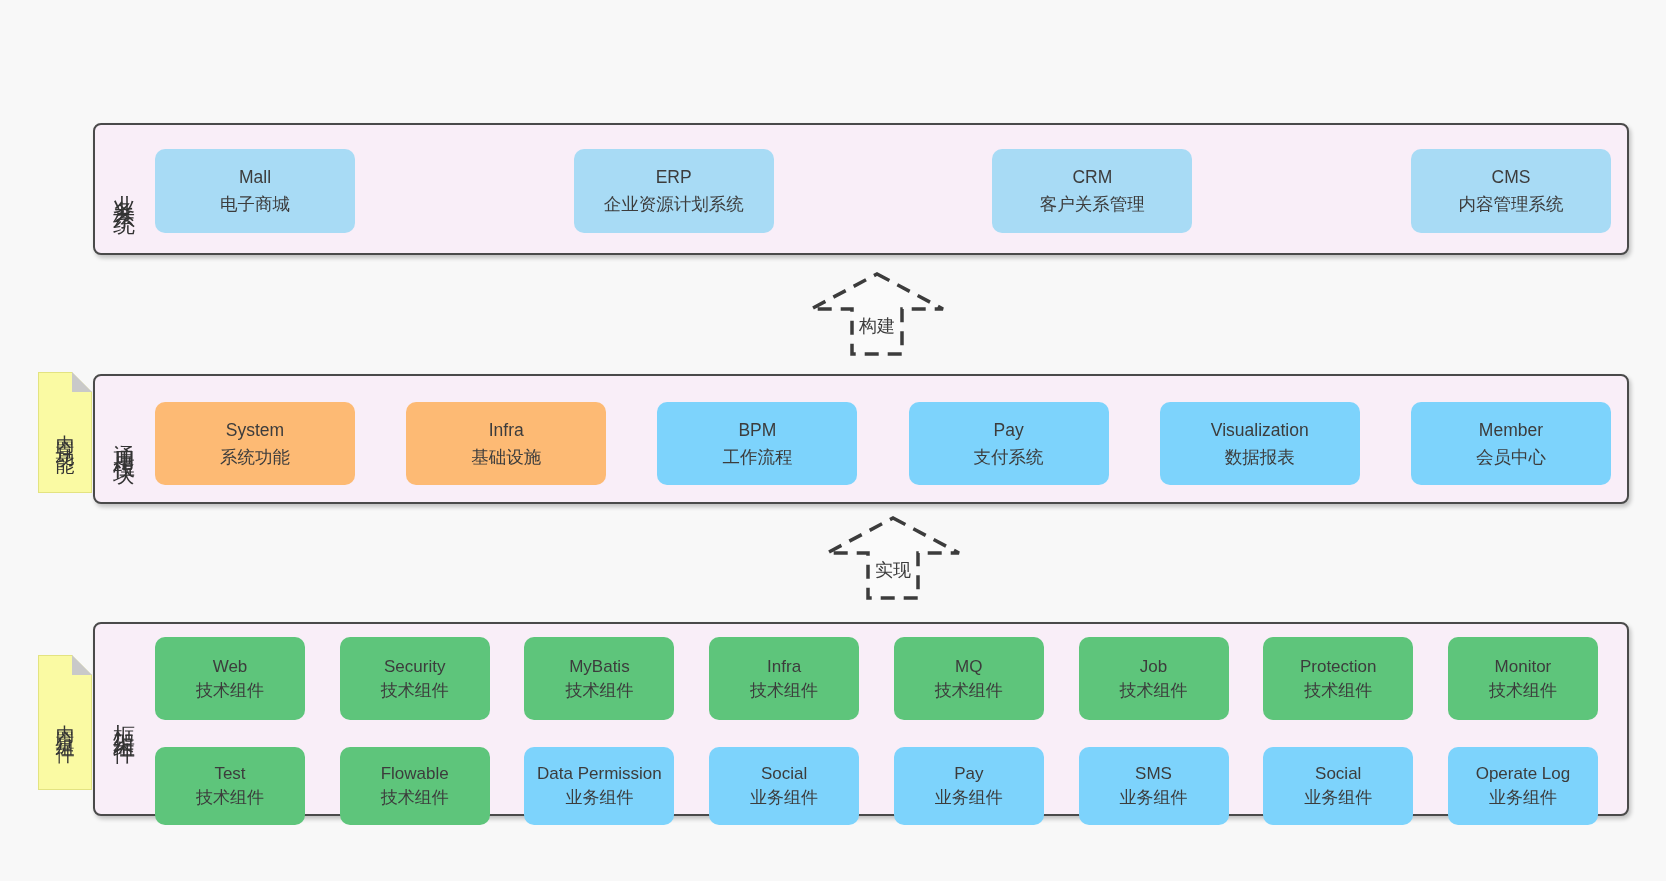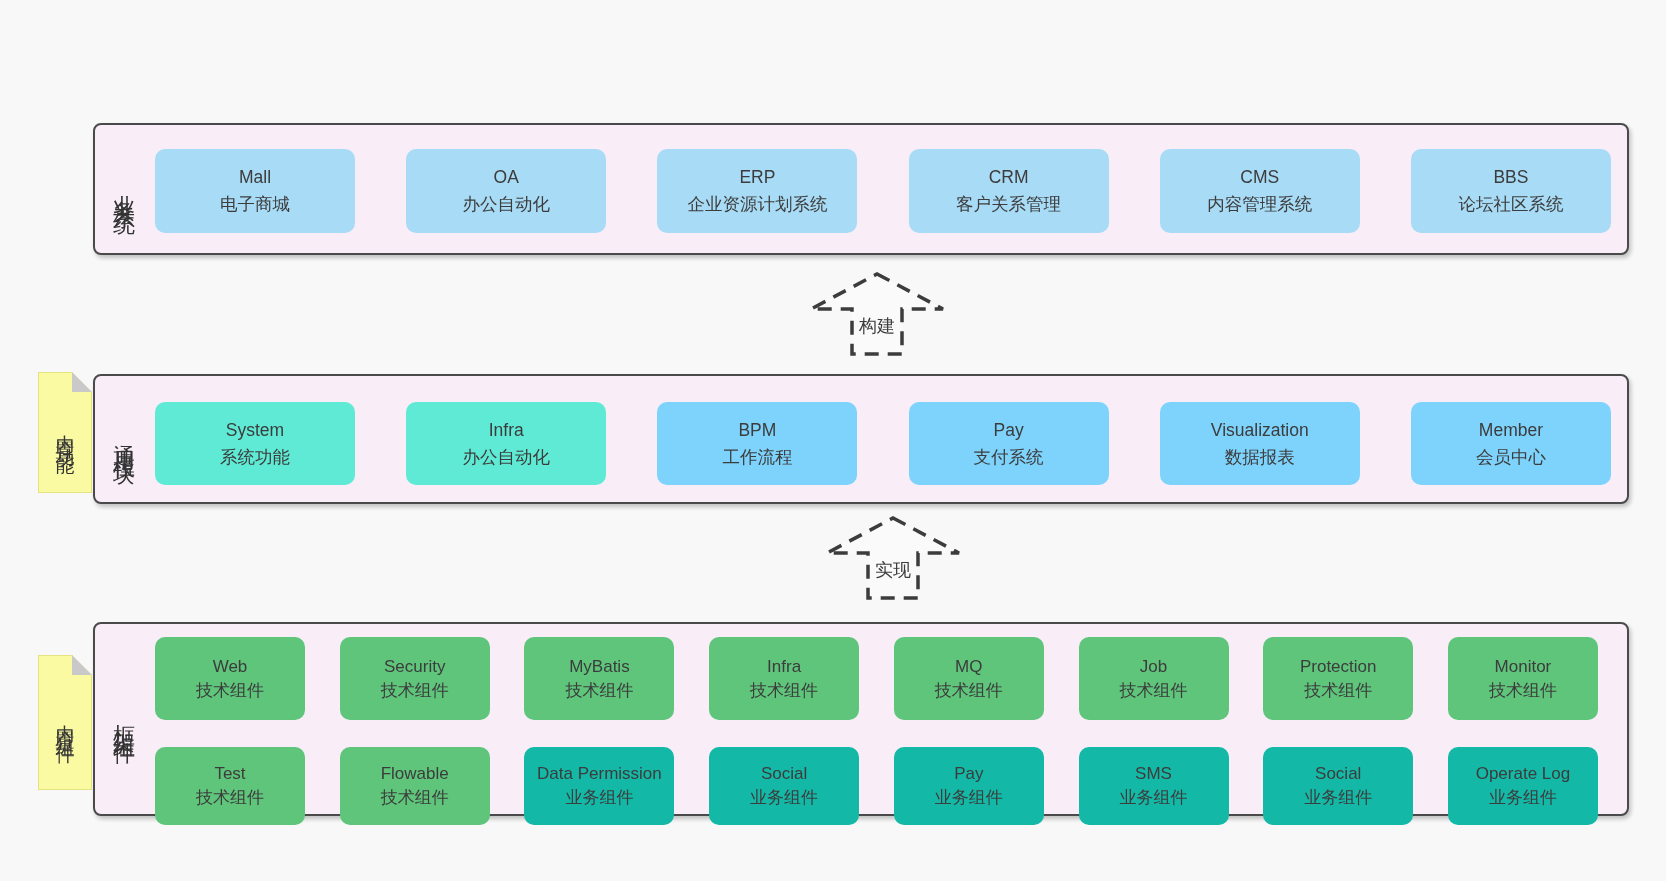--- a/index.html
+++ b/index.html
@@ -32,24 +32,24 @@
   #panel-components .box-row-1{top:13px;height:83px;}
   #panel-components .box-row-2{top:123px;height:78px;}
   .box{
     border-radius:10px;display:flex;flex-direction:column;
     align-items:center;justify-content:center;text-align:center;
     font-size:17.5px;line-height:27px;color:#3c3c3c;
   }
   .row-6 .box{width:200px;}
   .row-8 .box{width:150px;font-size:17px;line-height:24px;padding:0 6px;box-sizing:border-box;}
   .c-blue{background:#a8dbf5;}
-  .c-red{background:#5eead4;}
+  .c-red{background:#fdba74;}
   .c-pink{background:#7dd3fc;}
   .c-green{background:#5ec57b;}
-  .c-lgreen{background:#14b8a6;}
+  .c-lgreen{background:#7dd3fc;}
   
   .sticky{
     position:absolute;left:38px;width:54px;box-sizing:border-box;
     background:#fafaa3;border:1px solid #e3e381;
     display:flex;align-items:center;justify-content:center;
     writing-mode:vertical-lr;text-orientation:upright;
     font-size:19px;letter-spacing:7px;color:#333;
   }
   #sticky-modules{top:372px;height:121px;}
   #sticky-components{top:655px;height:135px;}
@@ -80,59 +80,51 @@
   </div>
 
   <div class="panel" id="panel-business">
     <div class="panel-label">业务系统</div>
     <div class="box-row row-6">
       <div class="box c-blue">
         <span>Mall</span>
         <span>电子商城</span>
       </div>
       <div class="box c-blue">
-        <span>OA</span>
-        <span>办公自动化</span>
-      </div>
-      <div class="box c-blue">
         <span>ERP</span>
         <span>企业资源计划系统</span>
       </div>
       <div class="box c-blue">
         <span>CRM</span>
         <span>客户关系管理</span>
       </div>
       <div class="box c-blue">
         <span>CMS</span>
         <span>内容管理系统</span>
-      </div>
-      <div class="box c-blue">
-        <span>BBS</span>
-        <span>论坛社区系统</span>
       </div>
     </div>
   </div>
 
   <div class="arrow" id="arrow-build">
     <svg width="140" height="88" viewBox="0 0 140 88">
       <polygon points="70,4 136,39 95,39 95,84 45,84 45,39 4,39" fill="#fafafa" stroke="#3c3c3c" stroke-width="3.5" stroke-dasharray="14 9"></polygon>
       <text x="70" y="62" text-anchor="middle">构建</text>
     </svg>
   </div>
 
   <div class="panel" id="panel-modules">
     <div class="panel-label">通用模块</div>
     <div class="box-row row-6">
       <div class="box c-red">
         <span>System</span>
         <span>系统功能</span>
       </div>
       <div class="box c-red">
         <span>Infra</span>
-        <span>办公自动化</span>
+        <span>基础设施</span>
       </div>
       <div class="box c-pink">
         <span>BPM</span>
         <span>工作流程</span>
       </div>
       <div class="box c-pink">
         <span>Pay</span>
         <span>支付系统</span>
       </div>
       <div class="box c-pink">

